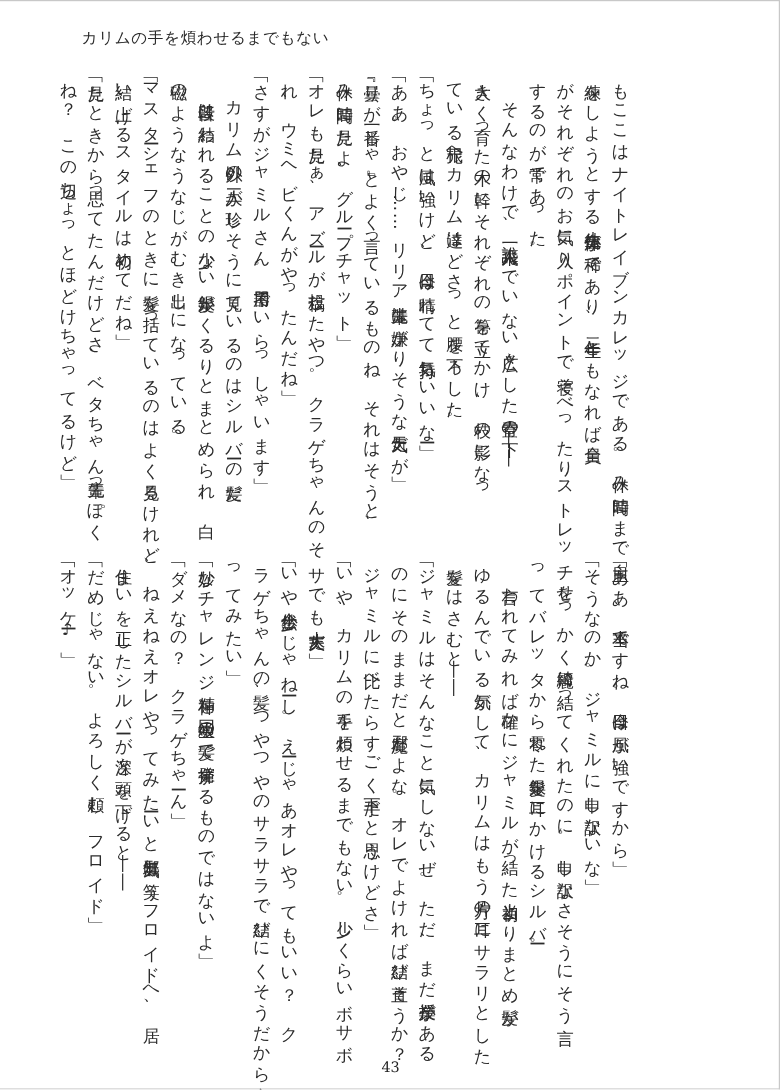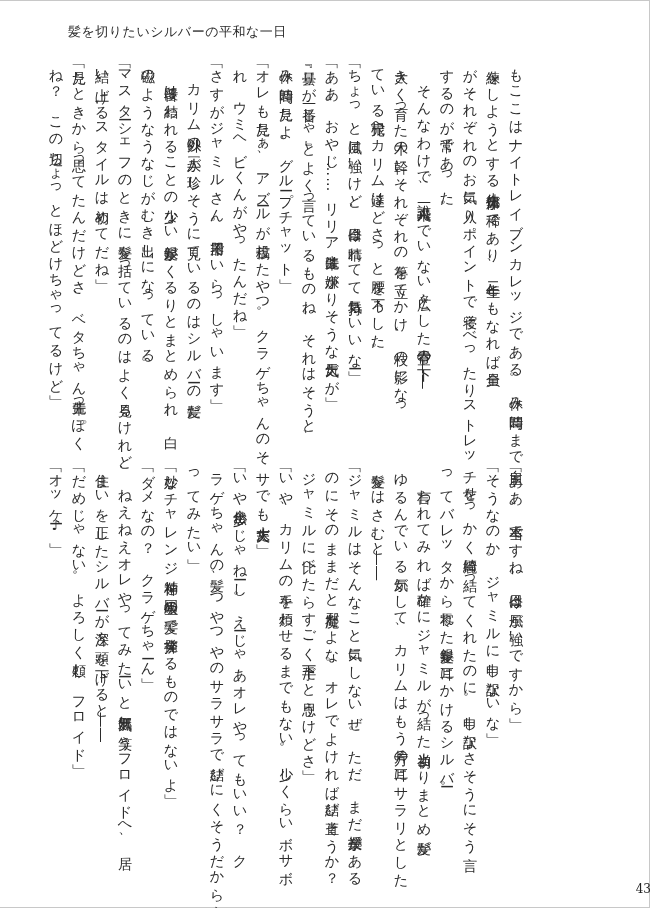--- a/index.html
+++ b/index.html
@@ -16,29 +16,29 @@
   .tier {
     position: absolute; right: 122px;
     writing-mode: vertical-rl;
     font-family: "DejaVu Sans", sans-serif; font-size: 14.2px; color: #2b2b2b;
     line-height: 23px; letter-spacing: 1.1px;
   }
   .tier.upper { top: 58px; height: 362px; width: 470px; }
   .tier.lower { top: 462px; height: 362px; width: 470px; }
   .line { display: block; white-space: nowrap; }
   .page-number {
-    position: absolute; left: 0; width: 651px; top: 881px; text-align: right;
+    position: absolute; left: 0; width: 651px; top: 881px; text-align: center;
     font-family: "DejaVu Serif", serif; font-size: 12px; color: #222;
   }
 </style>
 </head>
 <body>
 
 <div class="page">
-  <div class="header-title">髪を切りたいシルバーの平和な一日</div>
+  <div class="header-title">カリムの手を煩わせるまでもない</div>
 
   <div class="tier upper">
     <span class="line">もここはナイトレイブンカレッジである。休み時間にまで自主</span>
     <span class="line">練をしようとする生徒自体が稀であり、二年生ともなれば全員</span>
     <span class="line">がそれぞれのお気に入りポイントで寝そべったりストレッチを</span>
     <span class="line">するのが常であった。</span>
     <span class="line">　そんなわけで、誰一人飛んでいない広々とした青空の下――</span>
     <span class="line">大きく育った木の幹にそれぞれの箒を立てかけ、枝の影になっ</span>
     <span class="line">ている根元へカリム達はどさっと腰を下ろした。</span>
     <span class="line">「ちょっと風は強いけど、今日は晴れてて気持ちいいなー」</span>

